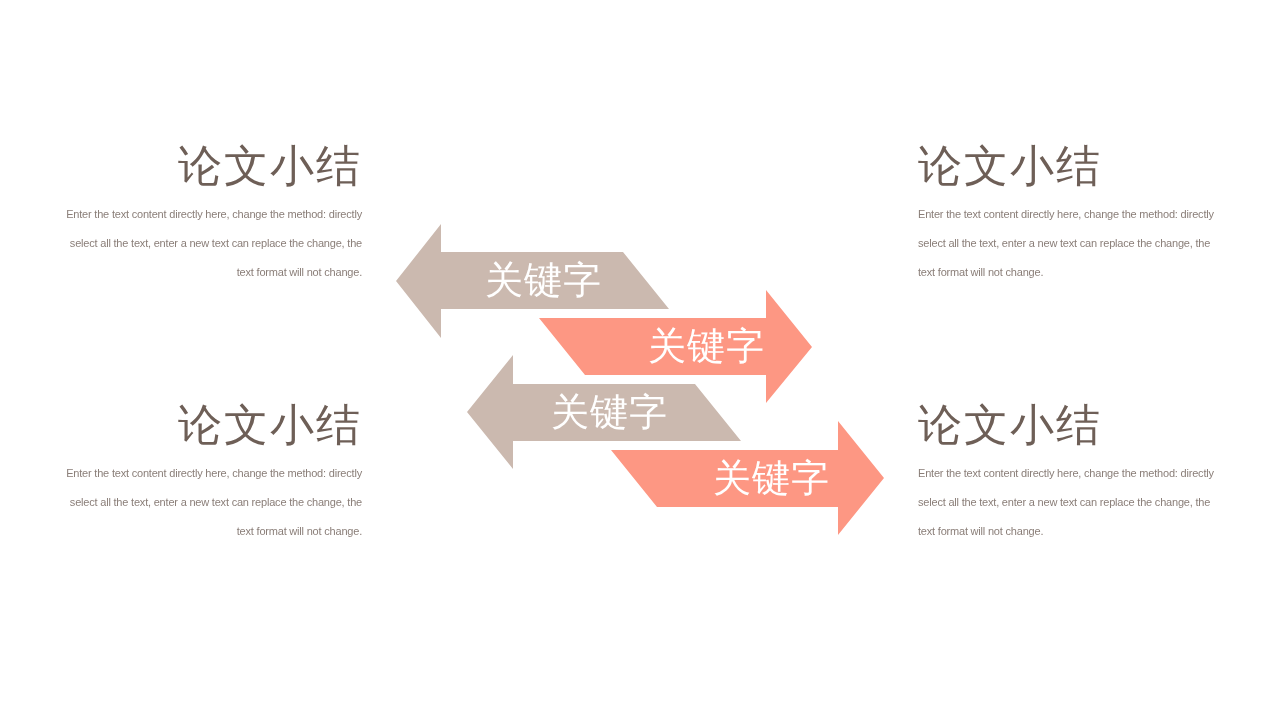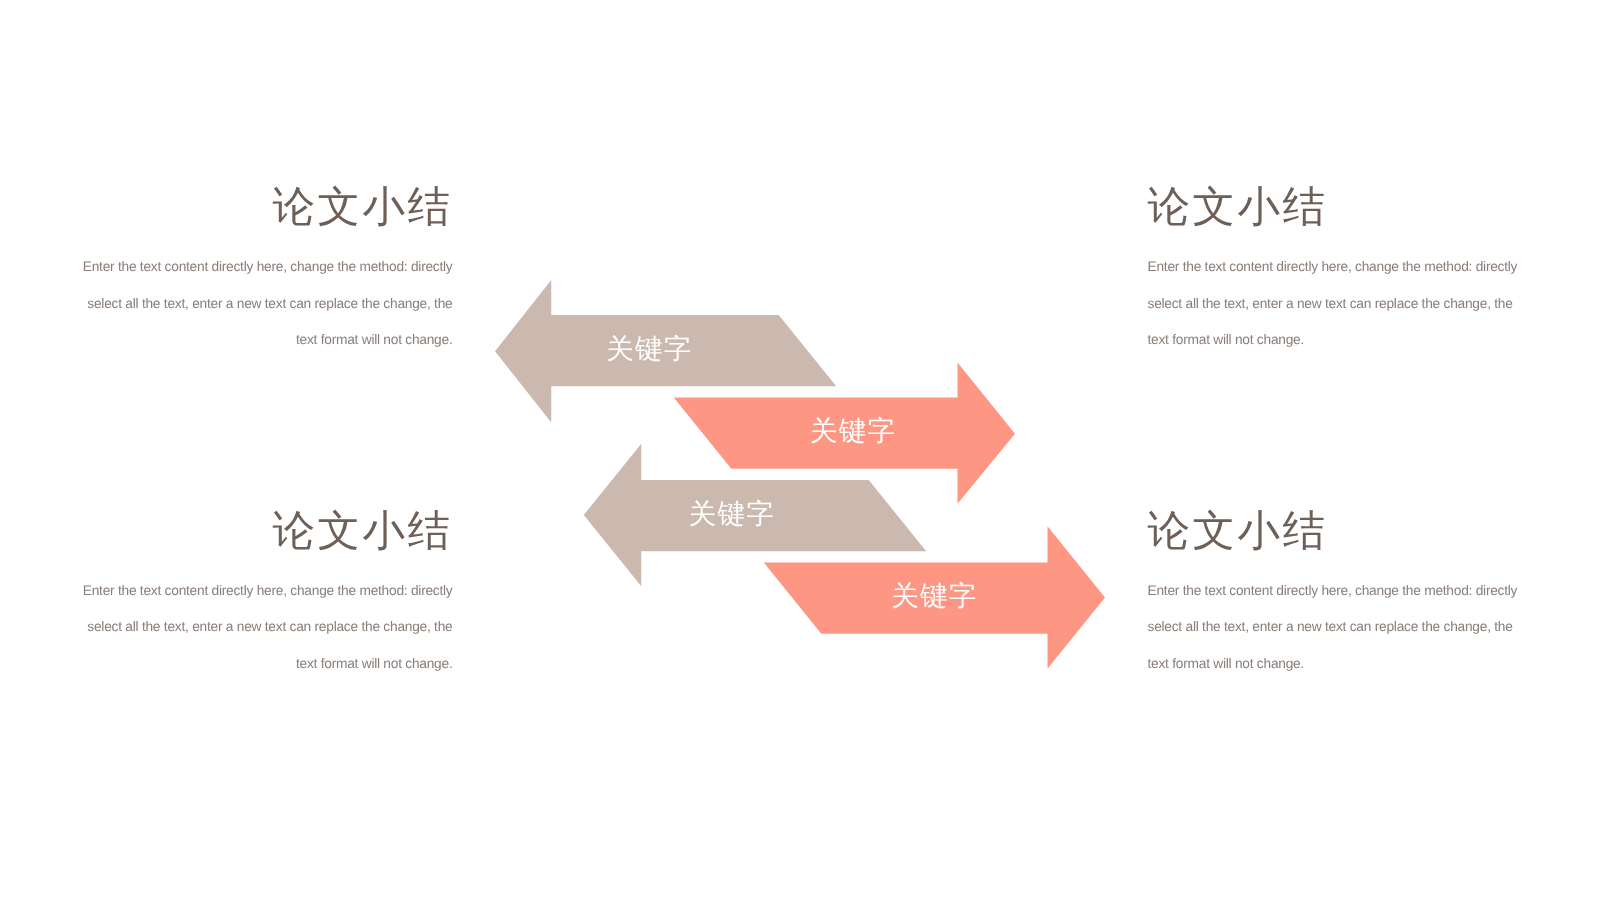--- a/index.html
+++ b/index.html
@@ -15,21 +15,21 @@
       font-family: "Liberation Sans", "DejaVu Sans", sans-serif;
     }
     .block {
       position: absolute;
       width: 300px;
     }
     .block.left { text-align: right; }
     .block.right { text-align: left; }
     .block-title {
       font-family: "DejaVu Sans", sans-serif;
-      font-size: 34px;
+      font-size: 44px;
       line-height: 40px;
       color: #6e5f57;
       letter-spacing: 2px;
       margin: 0 0 14px 0;
       font-weight: normal;
     }
     .block-body {
       font-family: "Liberation Sans", sans-serif;
       font-size: 11px;
       line-height: 29px;
@@ -40,21 +40,21 @@
     .arrows {
       position: absolute;
       left: 0;
       top: 0;
       width: 1280px;
       height: 720px;
     }
     .arrow-label {
       position: absolute;
       font-family: "DejaVu Sans", sans-serif;
-      font-size: 22px;
+      font-size: 38px;
       line-height: 36px;
       color: #ffffff;
       white-space: nowrap;
       letter-spacing: 1px;
     }
   </style>
 </head>
 <body>
 
 <div class="block left" style="left:62px; top:146px;">

